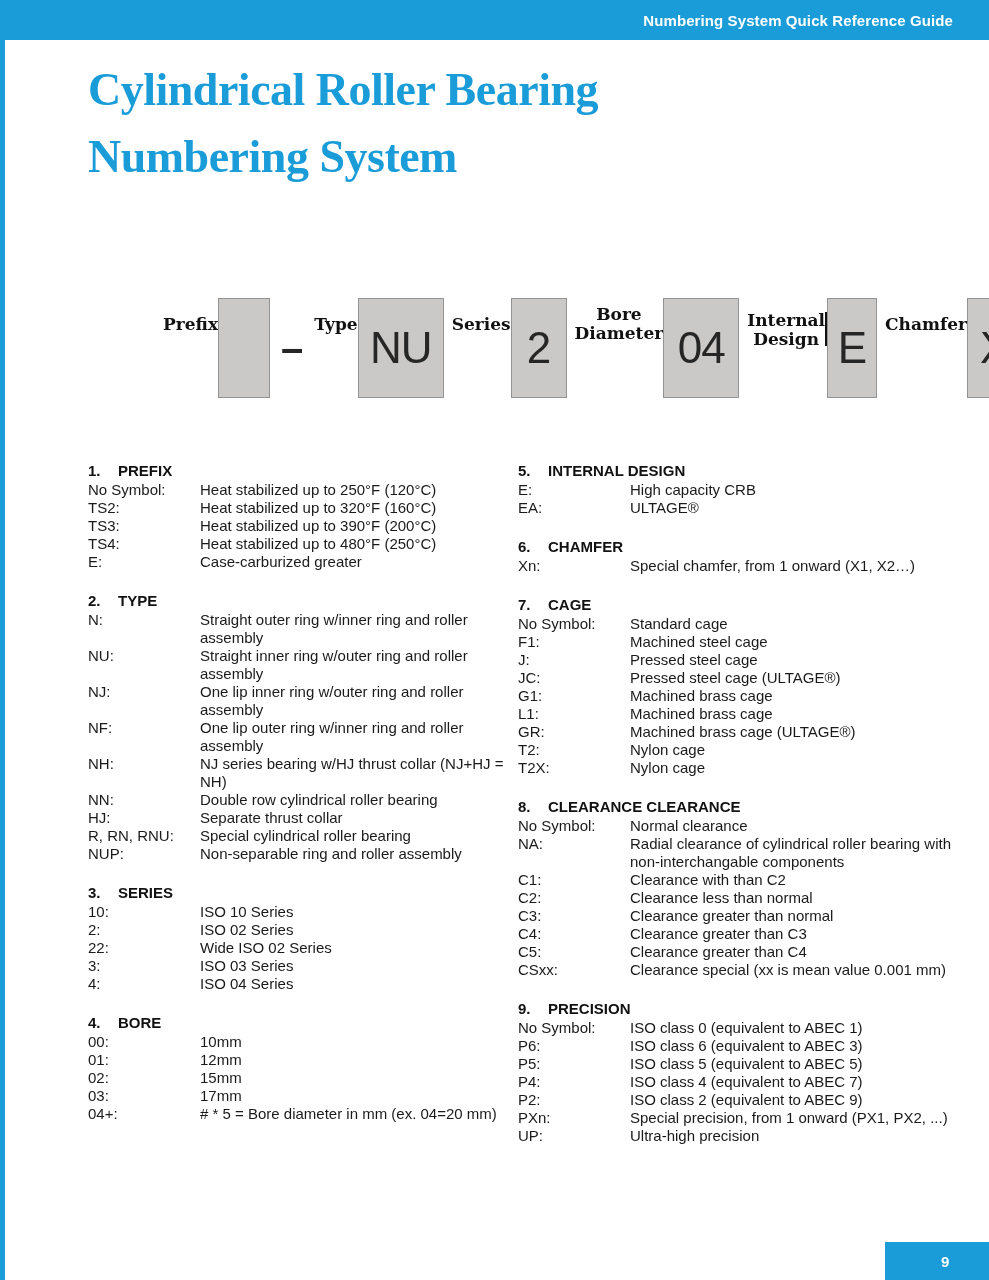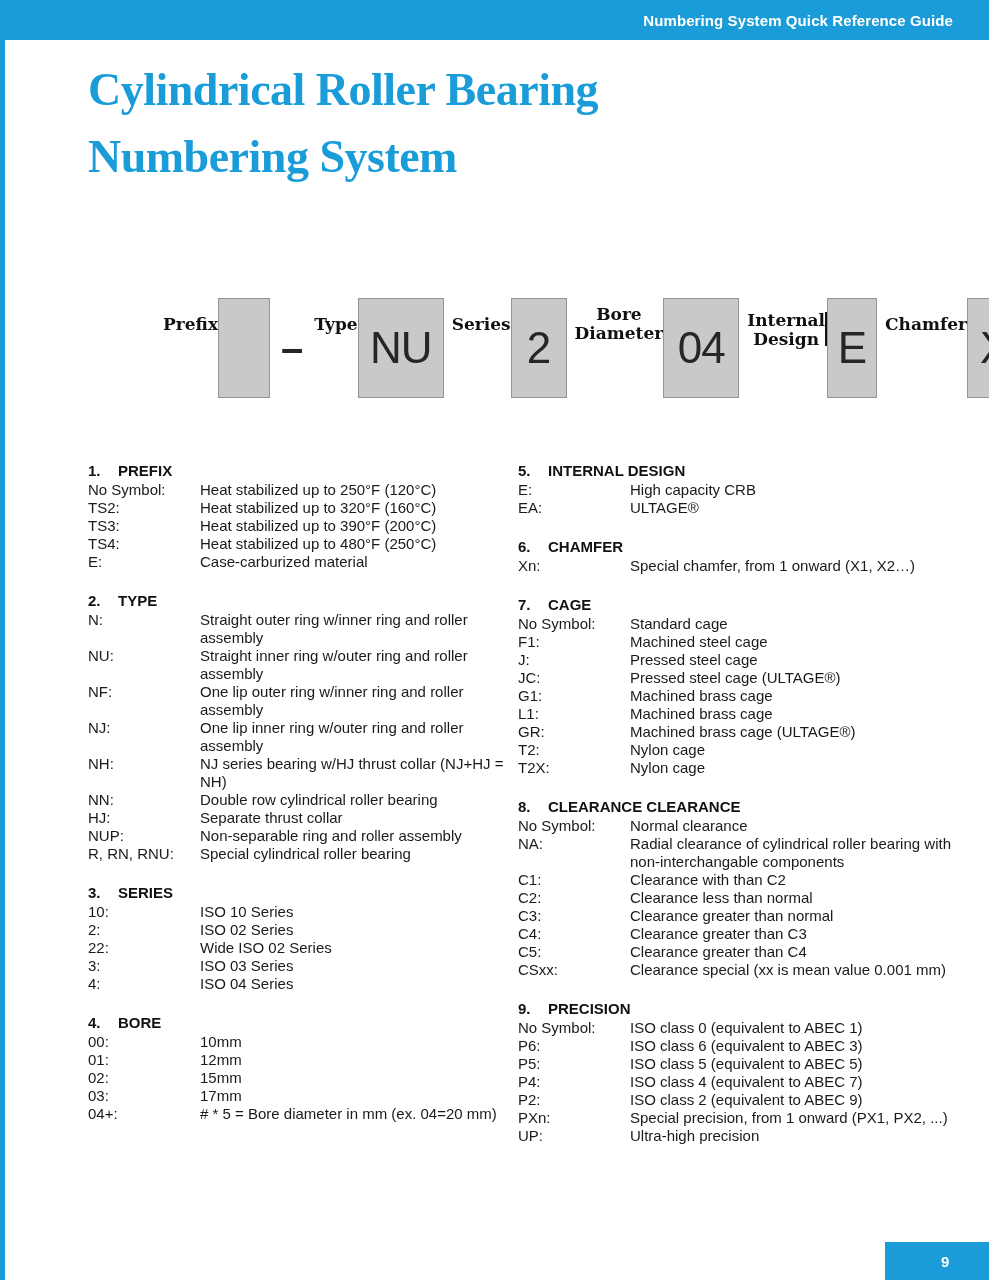--- a/index.html
+++ b/index.html
@@ -148,63 +148,63 @@
         <div class="row">
           <span class="code">TS3:</span>
           <span class="desc">Heat stabilized up to 390°F (200°C)</span>
         </div>
         <div class="row">
           <span class="code">TS4:</span>
           <span class="desc">Heat stabilized up to 480°F (250°C)</span>
         </div>
         <div class="row">
           <span class="code">E:</span>
-          <span class="desc">Case-carburized material</span>
+          <span class="desc">Case-carburized greater</span>
         </div>
       </section>
       <section class="section">
         <div class="sec-head">
           <span class="sec-num">2.</span>
           <span class="sec-title">TYPE</span>
         </div>
         <div class="row">
           <span class="code">N:</span>
           <span class="desc">Straight outer ring w/inner ring and roller assembly</span>
         </div>
         <div class="row">
           <span class="code">NU:</span>
           <span class="desc">Straight inner ring w/outer ring and roller assembly</span>
         </div>
         <div class="row">
+          <span class="code">NJ:</span>
+          <span class="desc">One lip inner ring w/outer ring and roller assembly</span>
+        </div>
+        <div class="row">
           <span class="code">NF:</span>
           <span class="desc">One lip outer ring w/inner ring and roller assembly</span>
         </div>
         <div class="row">
-          <span class="code">NJ:</span>
-          <span class="desc">One lip inner ring w/outer ring and roller assembly</span>
-        </div>
-        <div class="row">
           <span class="code">NH:</span>
           <span class="desc">NJ series bearing w/HJ thrust collar (NJ+HJ = NH)</span>
         </div>
         <div class="row">
           <span class="code">NN:</span>
           <span class="desc">Double row cylindrical roller bearing</span>
         </div>
         <div class="row">
           <span class="code">HJ:</span>
           <span class="desc">Separate thrust collar</span>
         </div>
         <div class="row">
+          <span class="code">R, RN, RNU:</span>
+          <span class="desc">Special cylindrical roller bearing</span>
+        </div>
+        <div class="row">
           <span class="code">NUP:</span>
           <span class="desc">Non-separable ring and roller assembly</span>
-        </div>
-        <div class="row">
-          <span class="code">R, RN, RNU:</span>
-          <span class="desc">Special cylindrical roller bearing</span>
         </div>
       </section>
       <section class="section">
         <div class="sec-head">
           <span class="sec-num">3.</span>
           <span class="sec-title">SERIES</span>
         </div>
         <div class="row">
           <span class="code">10:</span>
           <span class="desc">ISO 10 Series</span>

